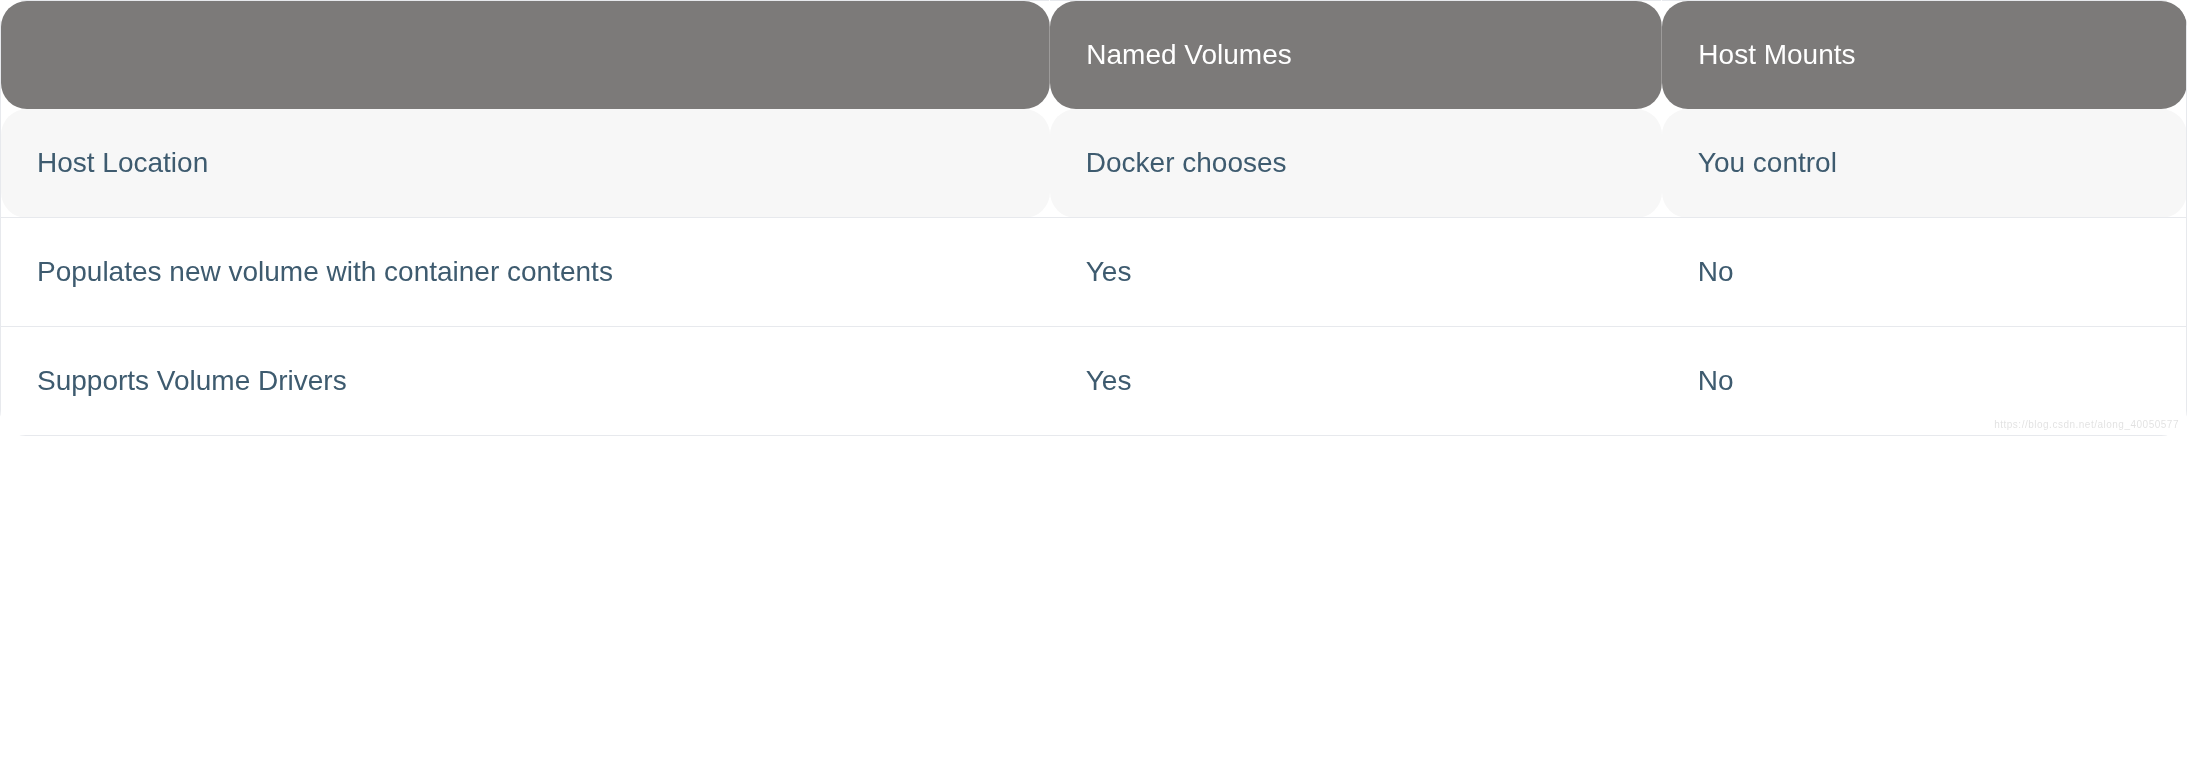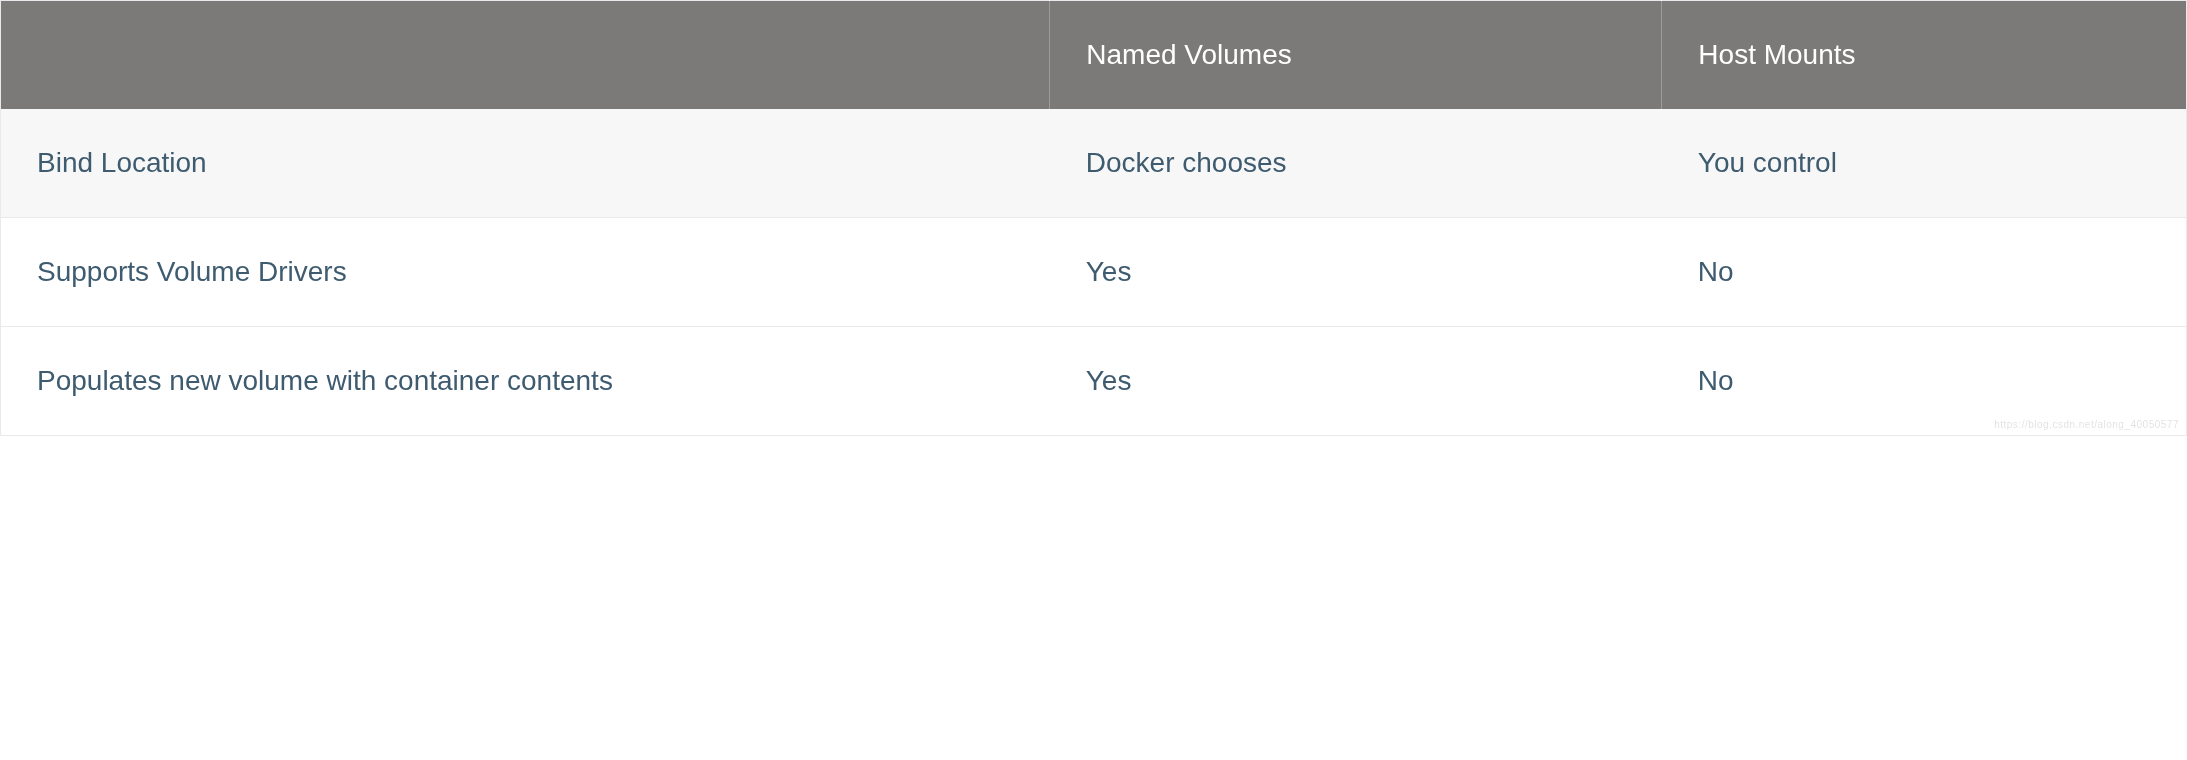--- a/index.html
+++ b/index.html
@@ -1,18 +1,19 @@
 <!DOCTYPE html>
 <html><head>
   <meta charset="utf-8">
   <style>
     * {
       margin: 0;
       padding: 0;
       box-sizing: border-box;
+      border-radius: 26px;
     }
     body {
       font-family: -apple-system, BlinkMacSystemFont, "Segoe UI", Helvetica, Arial, sans-serif;
       font-size: 28px;
       color: #3a5e72;
       background: #ffffff;
     }
     table {
       width: 100%;
       border-collapse: collapse;
@@ -89,30 +90,30 @@
     </colgroup>
     <thead>
       <tr>
         <th></th>
         <th>Named Volumes</th>
         <th>Host Mounts</th>
       </tr>
     </thead>
     <tbody id="tbody">
         <tr class="alt">
-          <td><span>Bind Location</span></td>
+          <td><span>Host Location</span></td>
           <td>Docker chooses</td>
           <td>You control</td>
         </tr>
         <tr>
-          <td><span>Supports Volume Drivers</span></td>
+          <td><span>Populates new volume with container contents</span></td>
           <td>Yes</td>
           <td>No</td>
         </tr>
         <tr>
-          <td><span>Populates new volume with container contents</span></td>
+          <td><span>Supports Volume Drivers</span></td>
           <td>Yes</td>
           <td>No</td>
         </tr>
       </tbody>
   </table>
   <div class="watermark">https://blog.csdn.net/along_40050577</div>
 </div>
 
 </body></html>

